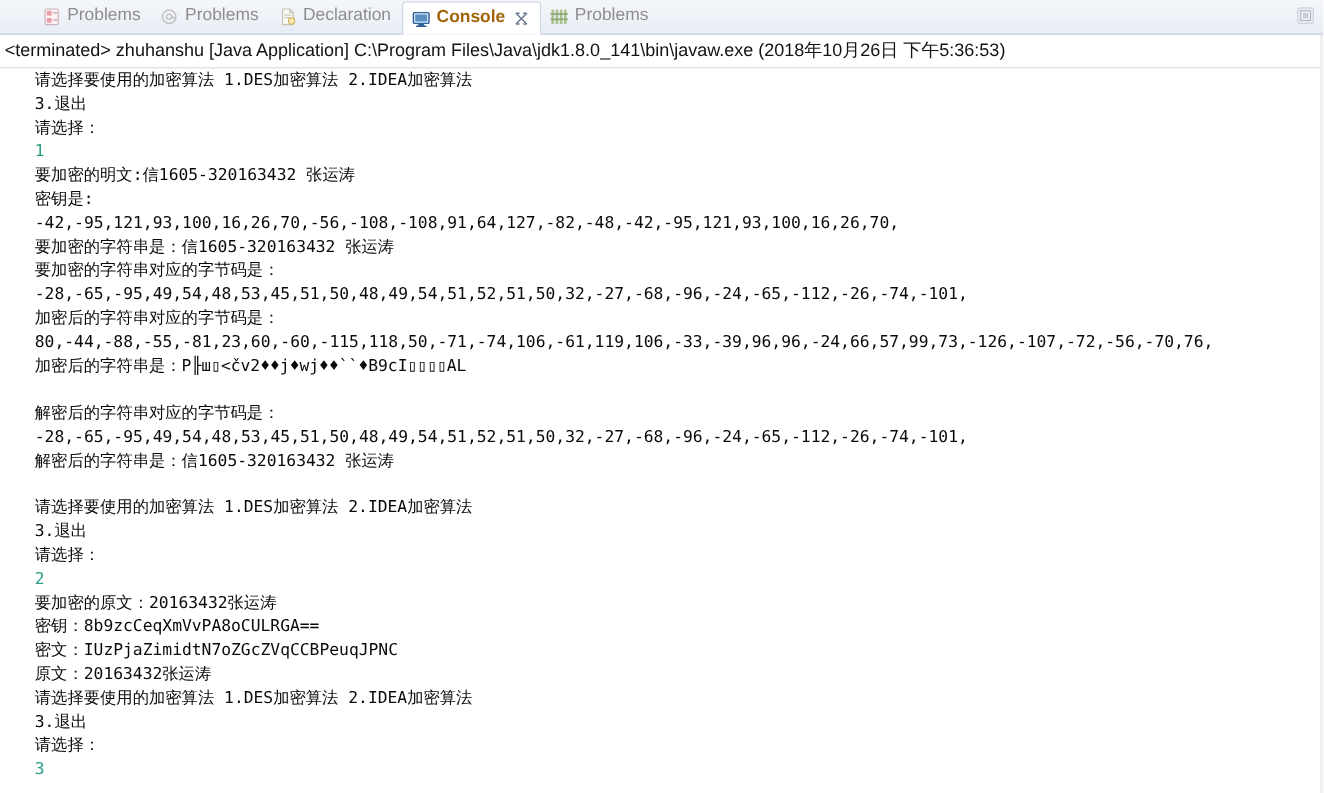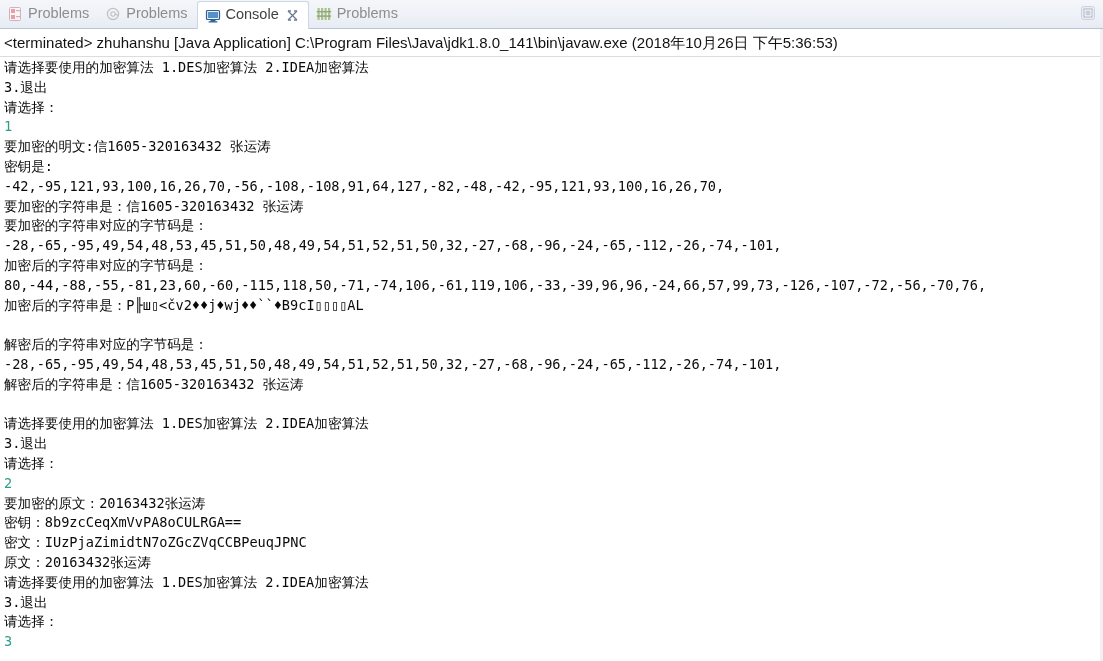--- a/index.html
+++ b/index.html
@@ -16,43 +16,44 @@
 
   
   .tabbar {
     position: relative;
     height: 29px;
     background: linear-gradient(to bottom, #f4f6fa 0%, #eef1f7 55%, #e7ebf3 100%);
     border-bottom: 1px solid #b8c4d8;
     display: flex;
     align-items: stretch;
     box-sizing: border-box;
+    padding-left: 28px;
   }
   .tab {
     display: flex;
     align-items: center;
     gap: 5px;
     padding: 0 9px 0 7px;
     font-size: 14.5px;
     color: #8d8d8d;
     white-space: nowrap;
     cursor: default;
     position: relative;
     box-sizing: border-box;
   }
   .tab.active {
-    color: #404040;
+    color: #a16207;
     background: #ffffff;
     border-top: 1px solid #cdd6e5;
     border-left: 1px solid #cdd6e5;
     border-right: 1px solid #cdd6e5;
     border-radius: 3px 3px 0 0;
     margin-top: 1px;
     margin-bottom: -1px;
-    font-weight: normal;
+    font-weight: bold;
   }
   .tab .tlabel { line-height: 1; position: relative; top: -1px; }
   .tab-icon {
     width: 16px; height: 16px;
     flex: 0 0 16px;
     display: inline-block;
     position: relative;
     opacity: .85;
   }
   .tab.active .tab-icon { opacity: 1; }
@@ -94,21 +95,21 @@
   }
   .out {
     font-family: "DejaVu Sans Mono", "Liberation Mono", monospace;
     font-size: 13.6px;
     line-height: 19.8px;
     color: #0a0a0a;
     padding: 1px 0 0 4px;
     white-space: pre;
     letter-spacing: 0px;
   }
-  .out .ln { white-space: pre; min-height: 19.8px; }
+  .out .ln { white-space: pre; min-height: 19.8px; margin-left: 25px; }
   .out .ln.input { color: #2f9e88; }
   .out .ln.blank { color: transparent; }
 
   .vbar {
     position: absolute;
     right: 0; top: 0; bottom: 0;
     width: 3px;
     background: #f0f0f0;
   }
 </style>
@@ -134,20 +135,32 @@
     <span class="tab-icon">
       <svg width="16" height="16" viewBox="0 0 16 16">
         <circle cx="8" cy="8" r="5.6" fill="none" stroke="#b9b9b9" stroke-width="1.2"></circle>
         <circle cx="8" cy="8" r="2.2" fill="none" stroke="#b9b9b9" stroke-width="1.1"></circle>
         <path d="M10.2 8.2 a2.2 2.2 0 0 1 2.4 1.6" fill="none" stroke="#b9b9b9" stroke-width="1.1"></path>
       </svg>
     </span>
     <span class="tlabel">Problems</span>
   </div>
 
+  <div class="tab">
+    <span class="tab-icon">
+      <svg width="16" height="16" viewBox="0 0 16 16">
+        <path d="M3.5 1.5h6l3 3v10h-9z" fill="#fbfbf6" stroke="#c3bda6"></path>
+        <path d="M9.5 1.5v3h3" fill="none" stroke="#c3bda6"></path>
+        <rect x="5" y="6" width="6" height="1" fill="#c9c3ad"></rect>
+        <rect x="5" y="8.2" width="6" height="1" fill="#c9c3ad"></rect>
+        <circle cx="11" cy="11.4" r="2.6" fill="#fde9a9" stroke="#c9a33a" stroke-width=".9"></circle>
+      </svg>
+    </span>
+    <span class="tlabel">Declaration</span>
+  </div>
 
   <div class="tab active">
     <span class="tab-icon">
       <svg width="16" height="16" viewBox="0 0 16 16">
         <rect x="1.5" y="2.5" width="13" height="9" rx="1" fill="#eaf2fb" stroke="#2a6099" stroke-width="1.2"></rect>
         <rect x="3" y="4" width="10" height="6" fill="#5a8fc4"></rect>
         <rect x="5.5" y="12" width="5" height="1.6" fill="#2a6099"></rect>
         <rect x="3.5" y="13.2" width="9" height="1.2" rx=".5" fill="#2a6099"></rect>
       </svg>
     </span>

